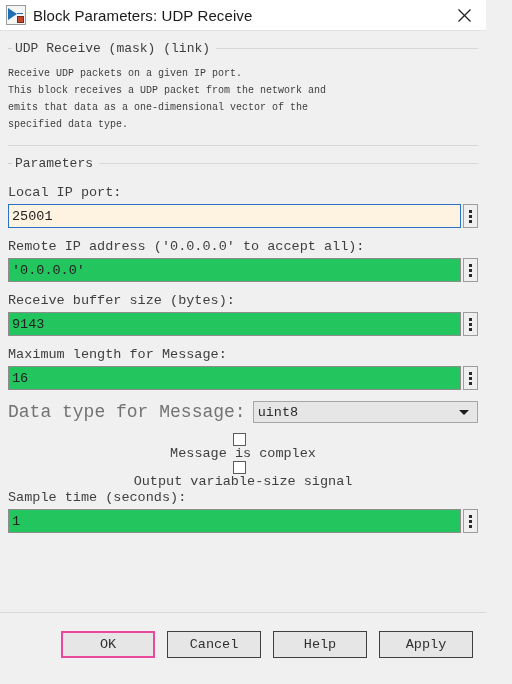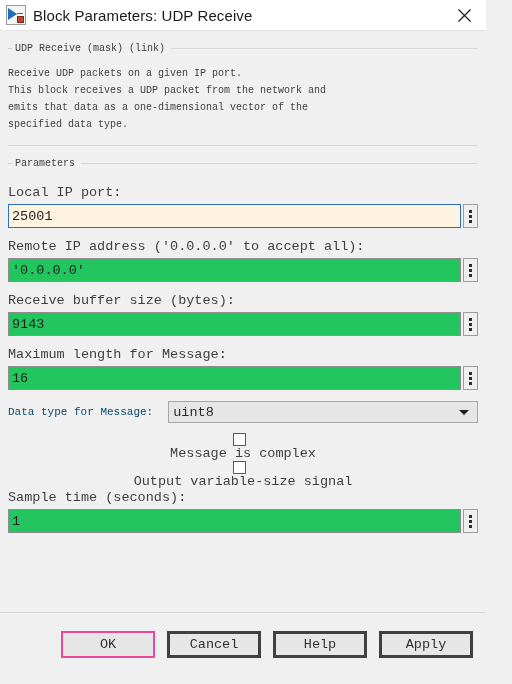--- a/index.html
+++ b/index.html
@@ -99,21 +99,21 @@
     box-sizing: border-box;
     font-family: "Liberation Mono", monospace;
     color: #3b3b3b;
     position: relative;
   }
 
   
   .group-header {
     display: flex;
     align-items: center;
-    font-size: 10px;
+    font-size: 13px;
     color: #3f3f3f;
     height: 22px;
     margin-top: 6px;
   }
   .group-header .lead {
     width: 4px;
     height: 1px;
     background: #cfcfcf;
     margin-right: 3px;
   }
@@ -192,24 +192,24 @@
   }
 
   
   .dd-row {
     display: flex;
     align-items: center;
     margin-top: 11px;
     height: 22px;
   }
   .dd-label {
-    font-size: 11px;
-    color: #0c4a6e;
+    font-size: 18px;
+    color: #737373;
     white-space: nowrap;
-    margin-right: 15px;
+    margin-right: 7px;
   }
   .dropdown {
     flex: 1 1 auto;
     height: 22px;
     box-sizing: border-box;
     border: 1px solid #a6a6a6;
     background: #e6e6e6;
     display: flex;
     align-items: center;
     padding: 0 4px;
@@ -263,21 +263,21 @@
     justify-content: flex-end;
     padding: 0 13px 0 0;
     box-sizing: border-box;
     gap: 12px;
   }
   .btn {
     width: 94px;
     height: 27px;
     box-sizing: border-box;
     background: #e6e6e6;
-    border: 3px solid #404040;
+    border: 1px solid #404040;
     font-family: "Liberation Mono", monospace;
     font-size: 13.5px;
     color: #303030;
     display: flex;
     align-items: center;
     justify-content: center;
     margin-bottom: 9px;
   }
   .btn.primary {
     border: 2px solid #ec4899;

